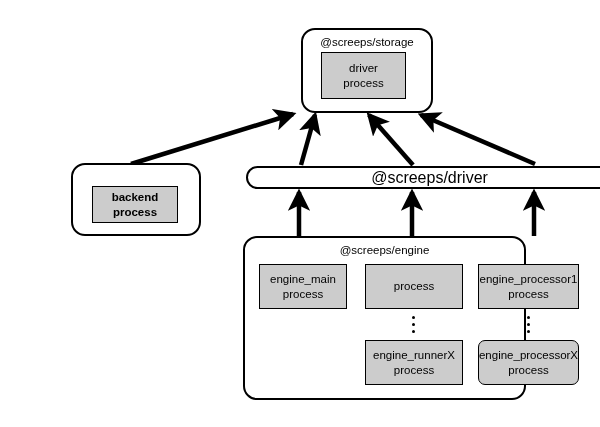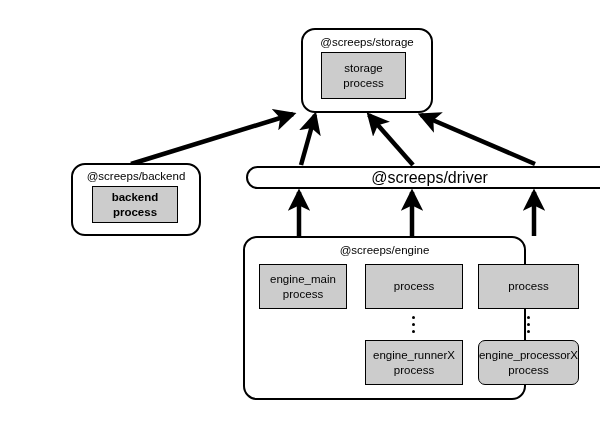--- a/index.html
+++ b/index.html
@@ -121,27 +121,26 @@
     <line x1="492" y1="164" x2="378" y2="115" stroke="#000000" stroke-width="4.5" marker-end="url(#arrowhead)"></line>
 
     <line x1="256" y1="236" x2="256" y2="192" stroke="#000000" stroke-width="4.5" marker-end="url(#arrowhead)"></line>
     <line x1="369" y1="236" x2="369" y2="192" stroke="#000000" stroke-width="4.5" marker-end="url(#arrowhead)"></line>
     <line x1="491" y1="236" x2="491" y2="192" stroke="#000000" stroke-width="4.5" marker-end="url(#arrowhead)"></line>
   </svg>
 
   <div class="module-box" style="left:258px; top:28px; width:132px; height:85px;">
     <div class="module-title" style="top:6px;">@screeps/storage</div>
     <div class="process-box" style="left:18px; top:22px; width:85px; height:47px;">
-      <span class="process-line">storage</span>
+      <span class="process-line">driver</span>
       <span class="process-line">process</span>
     </div>
   </div>
 
   <div class="module-box" style="left:28px; top:163px; width:130px; height:73px;">
-    <div class="module-title" style="top:5px;">@screeps/backend</div>
     <div class="process-box" style="left:19px; top:21px; width:86px; height:37px;font-weight:bold;">
       <span class="process-line">backend</span>
       <span class="process-line">process</span>
     </div>
   </div>
 
   <div class="pill-box" style="left:203px; top:166px; width:367px; height:23px;">
     <span class="pill-label">@screeps/driver</span>
   </div>
 
@@ -151,20 +150,21 @@
     <div class="process-box" style="left:14px; top:26px; width:88px; height:45px;">
       <span class="process-line">engine_main</span>
       <span class="process-line">process</span>
     </div>
 
     <div class="process-box" style="left:120px; top:26px; width:98px; height:45px;">
       <span class="process-line">process</span>
     </div>
 
     <div class="process-box" style="left:233px; top:26px; width:101px; height:45px;">
+      <span class="process-line">engine_processor1</span>
       <span class="process-line">process</span>
     </div>
 
     <div class="ellipsis-v" style="left:167px; top:78px;">
       <i></i>
         <i></i>
         <i></i>
     </div>
     <div class="ellipsis-v" style="left:282px; top:78px;">
       <i></i>

